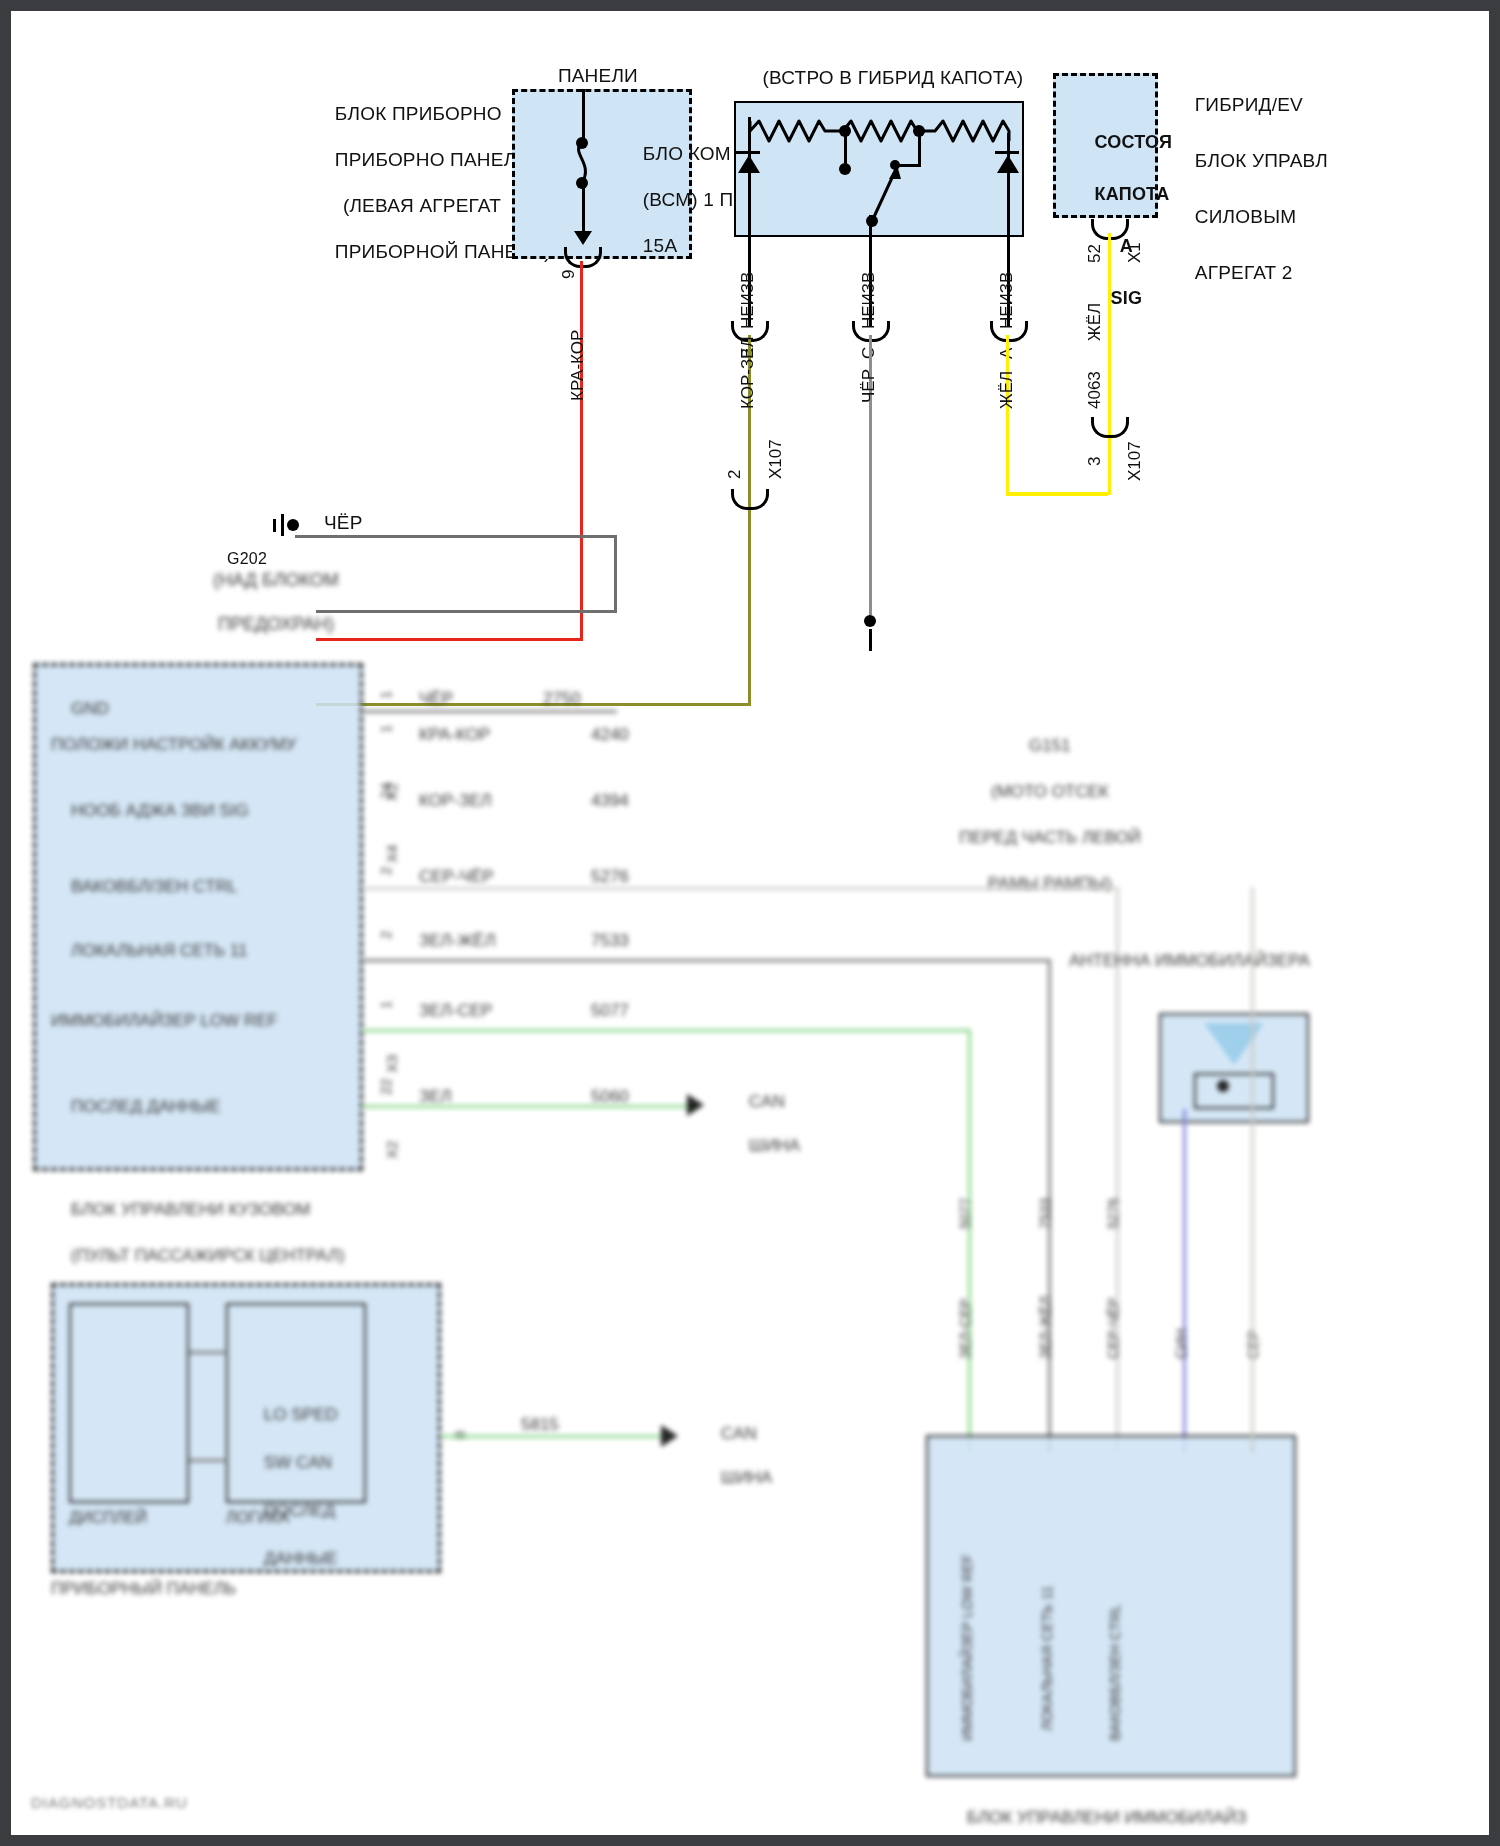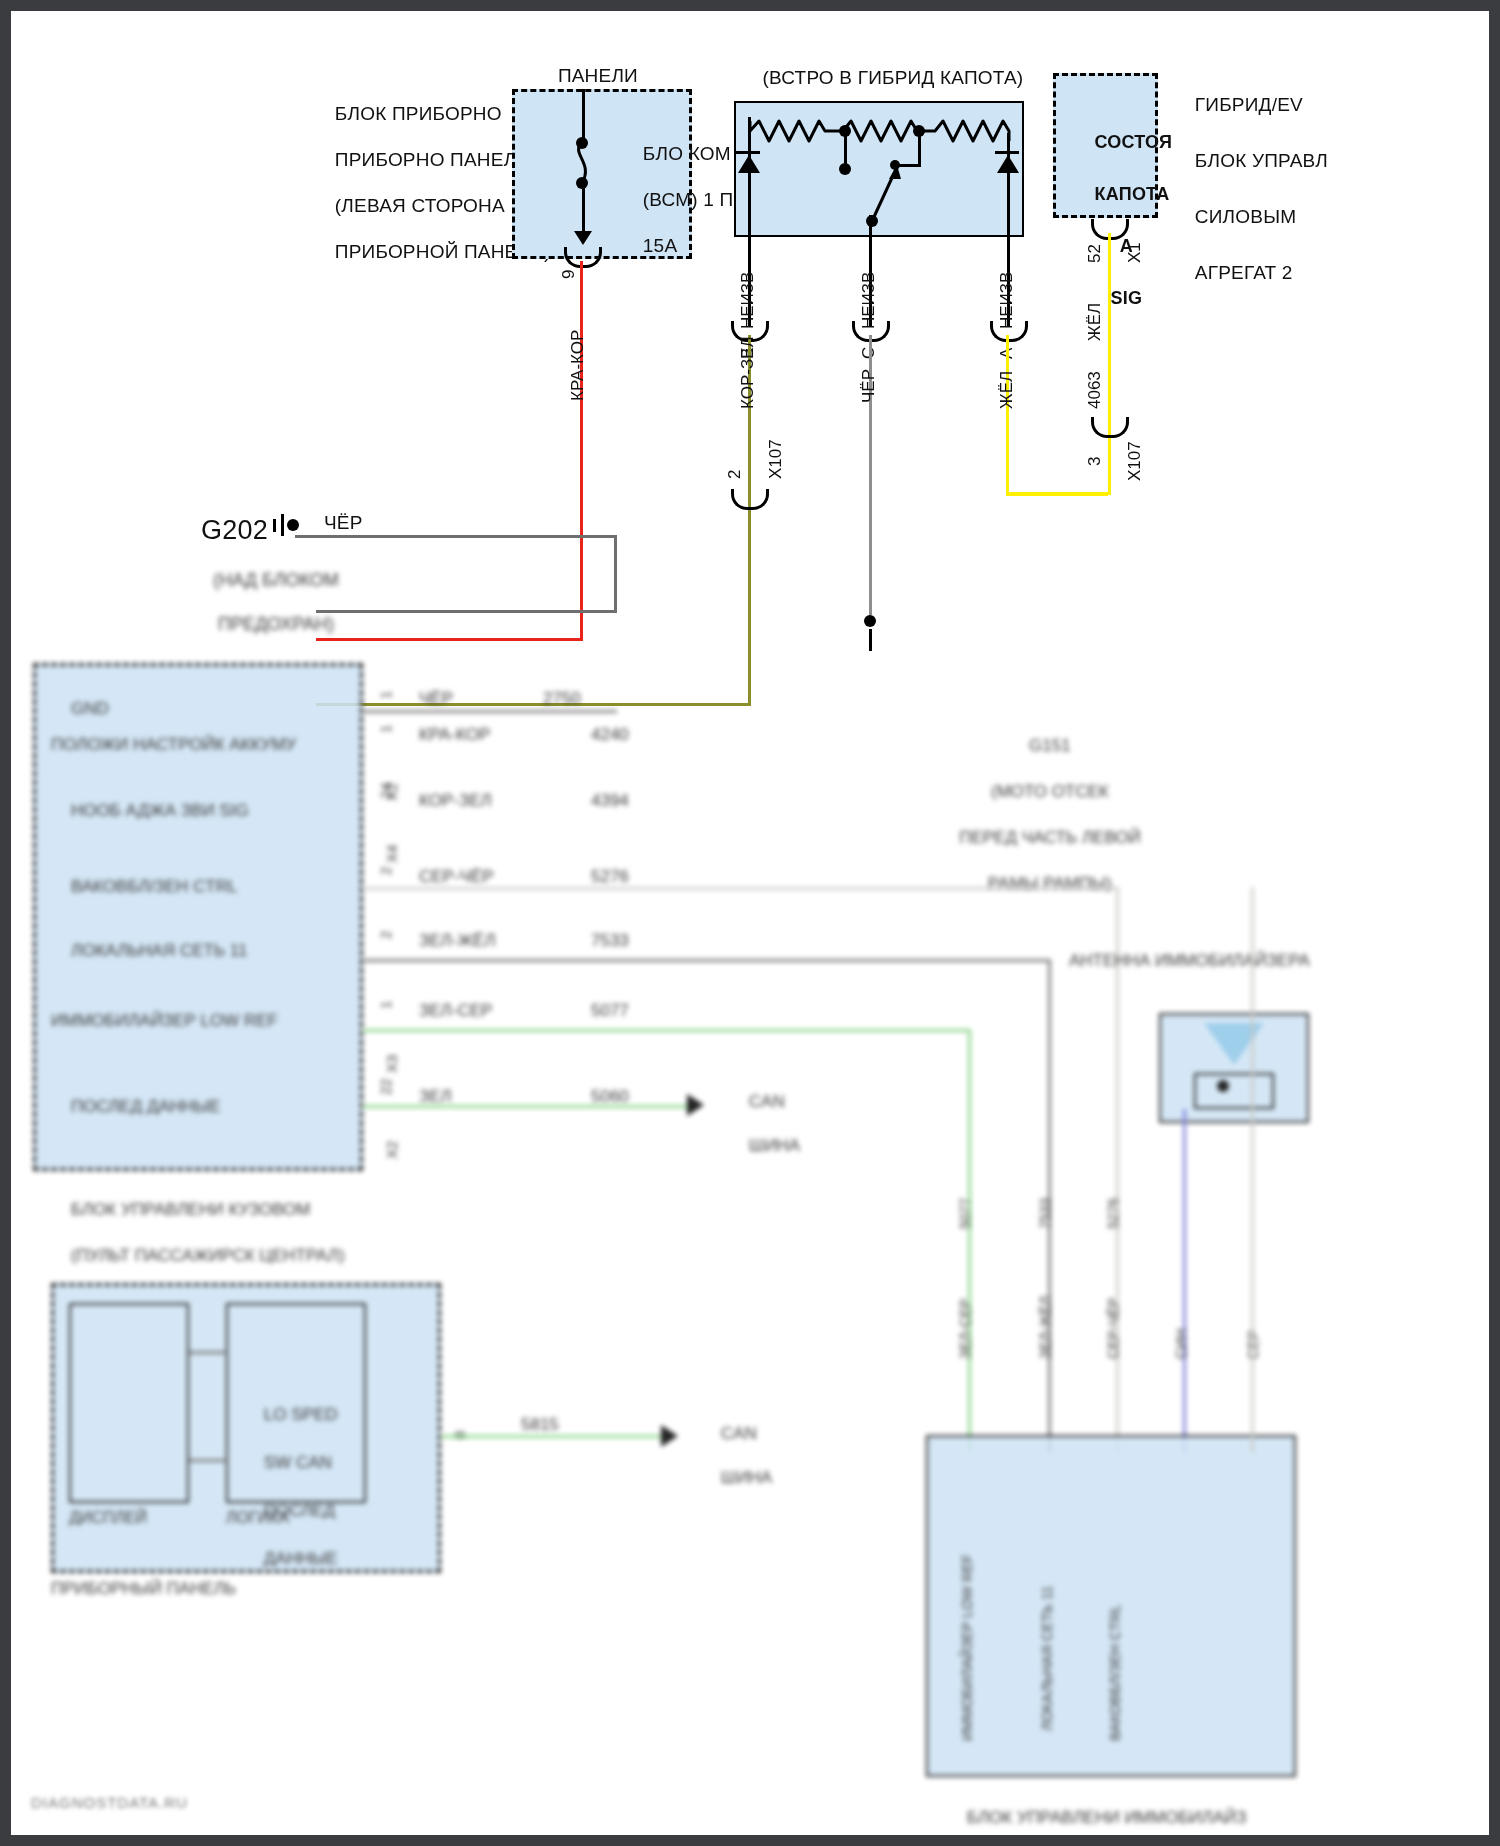--- a/index.html
+++ b/index.html
@@ -77,21 +77,21 @@
 <body>
 
 <div id="page">
   <div id="frame"></div>
   <div id="inner">
     <div class="canvas">
 
       <div class="txt r" style="left:280px;top:68px;width:210px;">
         <span>БЛОК ПРИБОРНО</span><br>
         <span>ПРИБОРНО ПАНЕЛИ</span><br>
-        <span>(ЛЕВАЯ СТОРОНА</span><br>
+        <span>(ЛЕВАЯ АГРЕГАТ</span><br>
         <span>ПРИБОРНОЙ ПАНЕЛИ)</span>
       </div>
 
       <div class="txt c" style="left:475px;top:30px;width:180px;">
         <span>ПАНЕЛИ</span><br>
         <span>ОТ АККУМ</span>
       </div>
 
       <div class="box dash" style="left:501px;top:78px;width:180px;height:170px;"></div>
 
@@ -210,21 +210,21 @@
       <div class="vtxt" style="left:1074px;top:252px;">52</div>
       <div class="vtxt" style="left:1114px;top:252px;">X1</div>
 
       <div class="vline w-yellow" style="left:1097px;top:222px;height:262px;"></div>
       <div class="vtxt" style="left:1074px;top:330px;">ЖЁЛ</div>
       <div class="vtxt" style="left:1074px;top:398px;">4063</div>
       <div class="conn" style="left:1082px;top:406px;"></div>
       <div class="vtxt" style="left:1074px;top:455px;">3</div>
       <div class="vtxt" style="left:1114px;top:470px;">X107</div>
 
-      <div class="txt r" style="left:190px;top:508px;width:66px;font-size:27px;">G202</div>
+      <div class="txt r" style="left:190px;top:536px;width:66px;font-size:16px;">G202</div>
       <div class="gnd" style="left:262px;top:500px;">
         <div class="b2" style="left:0px;top:8px;"></div>
         <div class="b1" style="left:8px;top:3px;"></div>
         <div class="dot" style="left:14px;top:8px;"></div>
       </div>
       <div class="txt" style="left:313px;top:500px;">ЧЁР</div>
       <div class="hline w-dgray" style="left:284px;top:524px;width:322px;"></div>
       <div class="vline w-dgray" style="left:603px;top:524px;height:78px;"></div>
       <div class="hline w-dgray" style="left:305px;top:599px;width:300px;"></div>
 

